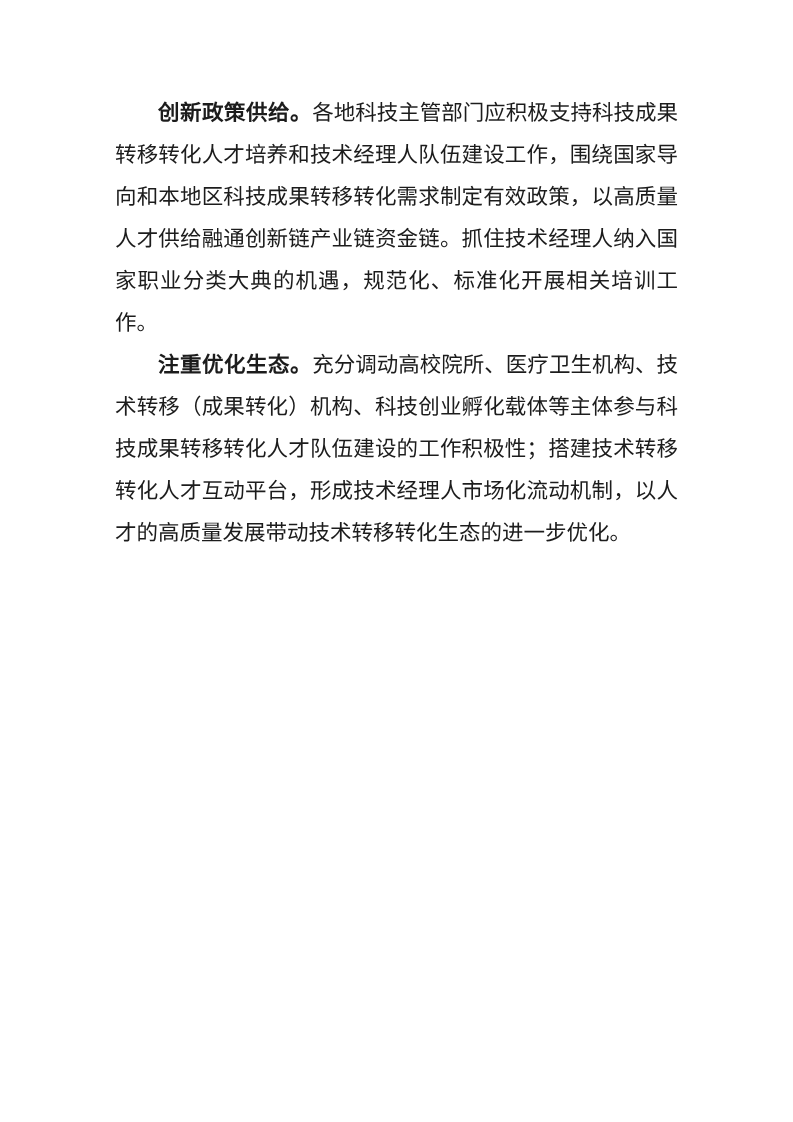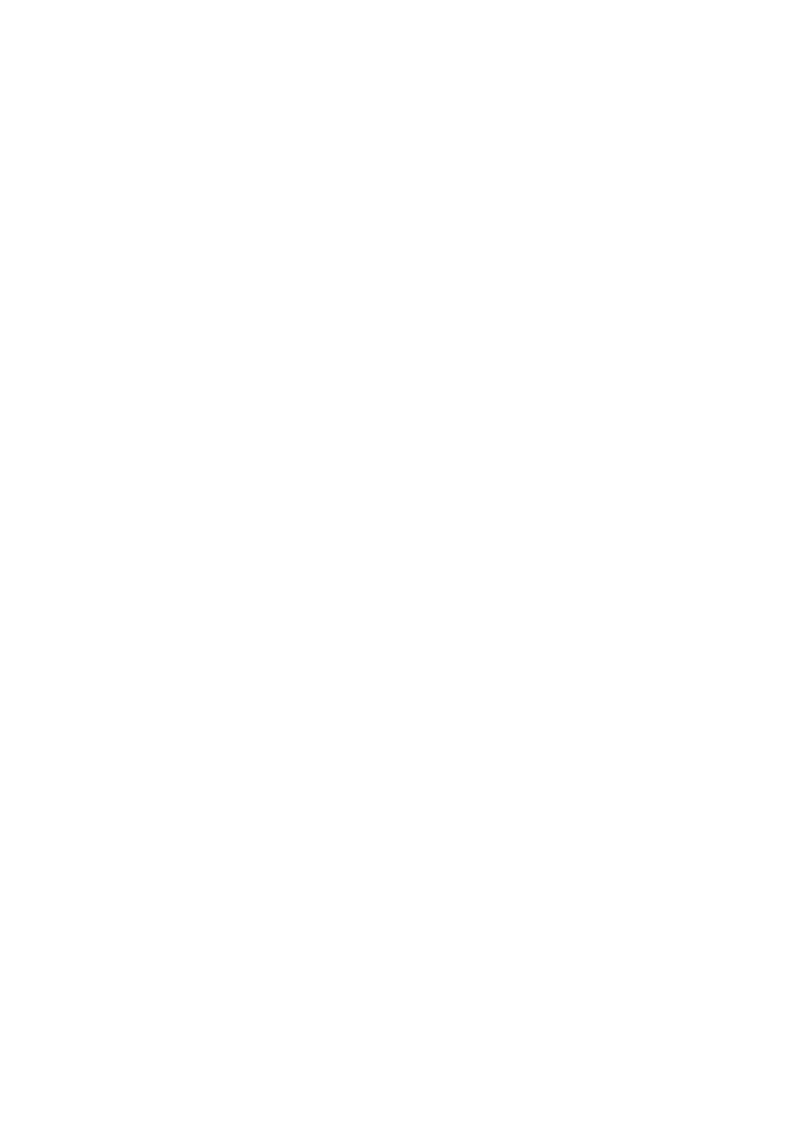--- a/index.html
+++ b/index.html
@@ -40,17 +40,19 @@
   .para-body {
     font-weight: 400;
   }
 </style>
 </head>
 <body>
 
 <div class="page">
   <div class="doc-body">
 
+    <p class="doc-paragraph"><span class="para-lead">创新政策供给。</span><span class="para-body">各地科技主管部门应积极支持科技成果转移转化人才培养和技术经理人队伍建设工作，围绕国家导向和本地区科技成果转移转化需求制定有效政策，以高质量人才供给融通创新链产业链资金链。抓住技术经理人纳入国家职业分类大典的机遇，规范化、标准化开展相关培训工作。</span></p>
 
 
+    <p class="doc-paragraph"><span class="para-lead">注重优化生态。</span><span class="para-body">充分调动高校院所、医疗卫生机构、技术转移（成果转化）机构、科技创业孵化载体等主体参与科技成果转移转化人才队伍建设的工作积极性；搭建技术转移转化人才互动平台，形成技术经理人市场化流动机制，以人才的高质量发展带动技术转移转化生态的进一步优化。</span></p>
 
   </div>
 </div>
 
 </body></html>

